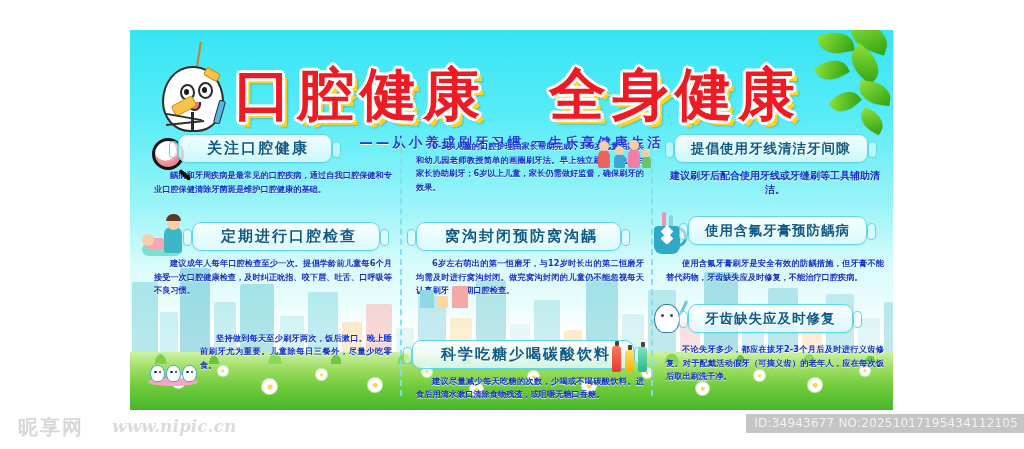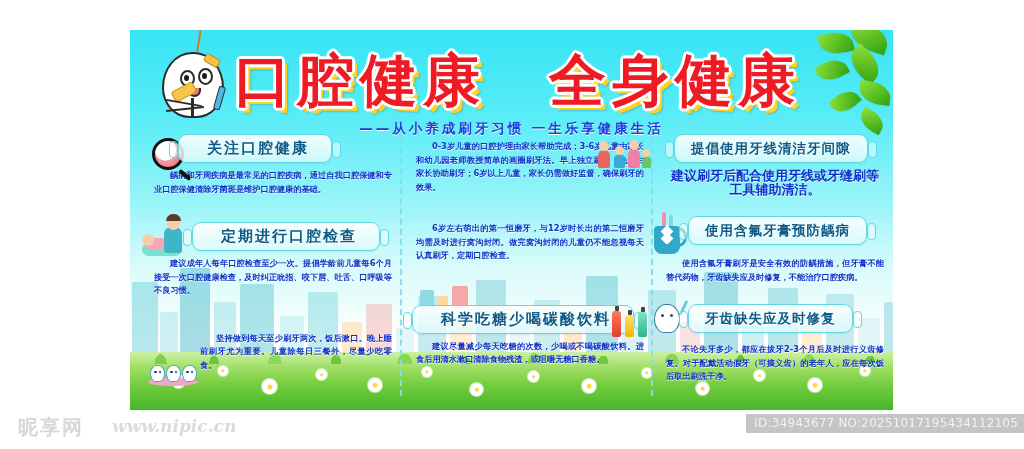--- a/index.html
+++ b/index.html
@@ -47,21 +47,21 @@
   }
   .daisy{position:absolute;border-radius:50%;background:#fff;box-shadow:0 0 0 1px rgba(255,255,255,.6);}
   .daisy:after{content:"";position:absolute;left:50%;top:50%;width:34%;height:34%;
     transform:translate(-50%,-50%);border-radius:50%;background:#ffd73e;}
 
   
   .leaf{position:absolute;background:linear-gradient(135deg,#8fe03a,#2fa312);
     border-radius:0 70% 0 70%;box-shadow:0 1px 1px rgba(0,0,0,.06);}
 
   
-  #title-row{position:absolute;left:0;top:6px;width:100%;height:86px;}
+  #title-row{position:absolute;left:0;top:20px;width:100%;height:86px;}
   #tooth-mascot{position:absolute;left:24px;top:6px;width:76px;height:80px;}
   .tooth-body{
     position:absolute;left:8px;top:10px;width:58px;height:62px;background:#fff;
     border:2px solid #2b2b2b;border-radius:48% 48% 44% 44%/54% 54% 46% 46%;
   }
   .tooth-body:before{content:"";position:absolute;left:46%;bottom:-2px;width:3px;height:20px;background:#2b2b2b;}
   .tooth-eye{position:absolute;width:11px;height:13px;background:#fff;border:2px solid #2b2b2b;border-radius:50%;}
   .tooth-eye i{position:absolute;left:2px;top:3px;width:5px;height:6px;background:#1b1b1b;border-radius:50%;}
   .bandage{position:absolute;width:22px;height:10px;background:#f7c44a;border:1.5px solid #c98d13;
     border-radius:3px;transform:rotate(-28deg);}
@@ -334,20 +334,23 @@
         <div class="fam-h" style="left:19px;bottom:13px;width:9px;height:9px;"></div>
         <div class="fam-p" style="left:32px;width:12px;height:19px;background:#f07ea6;"></div>
         <div class="fam-h" style="left:33px;bottom:18px;width:10px;height:10px;"></div>
         <div class="fam-p" style="left:46px;width:9px;height:12px;background:#6bc46a;"></div>
         <div class="fam-h" style="left:46px;bottom:11px;width:8px;height:8px;"></div>
       </div>
       <div class="body">0-3岁儿童的口腔护理由家长帮助完成；3-6岁儿童由家长和幼儿园老师教授简单的画圈刷牙法。早上独立刷牙，晚上由家长协助刷牙；6岁以上儿童，家长仍需做好监督，确保刷牙的效果。</div>
     </div>
 
     <div class="card" style="margin-top:28px;">
+      <div class="ribbon" style="margin-left:6px;">
+        <span class="t">窝沟封闭预防窝沟龋</span>
+      </div>
       <div class="body">6岁左右萌出的第一恒磨牙，与12岁时长出的第二恒磨牙均需及时进行窝沟封闭。做完窝沟封闭的儿童仍不能忽视每天认真刷牙，定期口腔检查。</div>
       <div class="ill sealscene" style="left:10px;top:60px;">
         <div class="ss-b" style="left:0;width:14px;height:18px;background:#8fd8e6;"></div>
         <div class="ss-b" style="left:18px;width:10px;height:12px;background:#ffd89a;"></div>
         <div class="ss-b" style="left:32px;width:16px;height:22px;background:#f6a8a8;"></div>
       </div>
     </div>
 
     <div class="card" style="margin-top:42px;">
       <div class="ribbon" style="margin-left:2px;">
@@ -361,21 +364,21 @@
       <div class="body">建议尽量减少每天吃糖的次数，少喝或不喝碳酸饮料。进食后用清水漱口清除食物残渣，或咀嚼无糖口香糖。</div>
     </div>
   </div>
 
   <div class="col" id="col-right">
 
     <div class="card narrow">
       <div class="ribbon">
         <span class="t">提倡使用牙线清洁牙间隙</span>
       </div>
-      <div class="body center" style="font-size:13px;">建议刷牙后配合使用牙线或牙缝刷等工具辅助清洁。</div>
+      <div class="body center" style="font-size:10px;">建议刷牙后配合使用牙线或牙缝刷等工具辅助清洁。</div>
     </div>
 
 
     <div class="card narrow" style="margin-top:20px;">
       <div class="ill toothbrushcup" style="left:-10px;top:-2px;">
         <div class="brushstick"></div>
         <div class="brushstick b2"></div>
         <div class="cupbody"></div>
         <div class="cuphandle"></div>
       </div>

